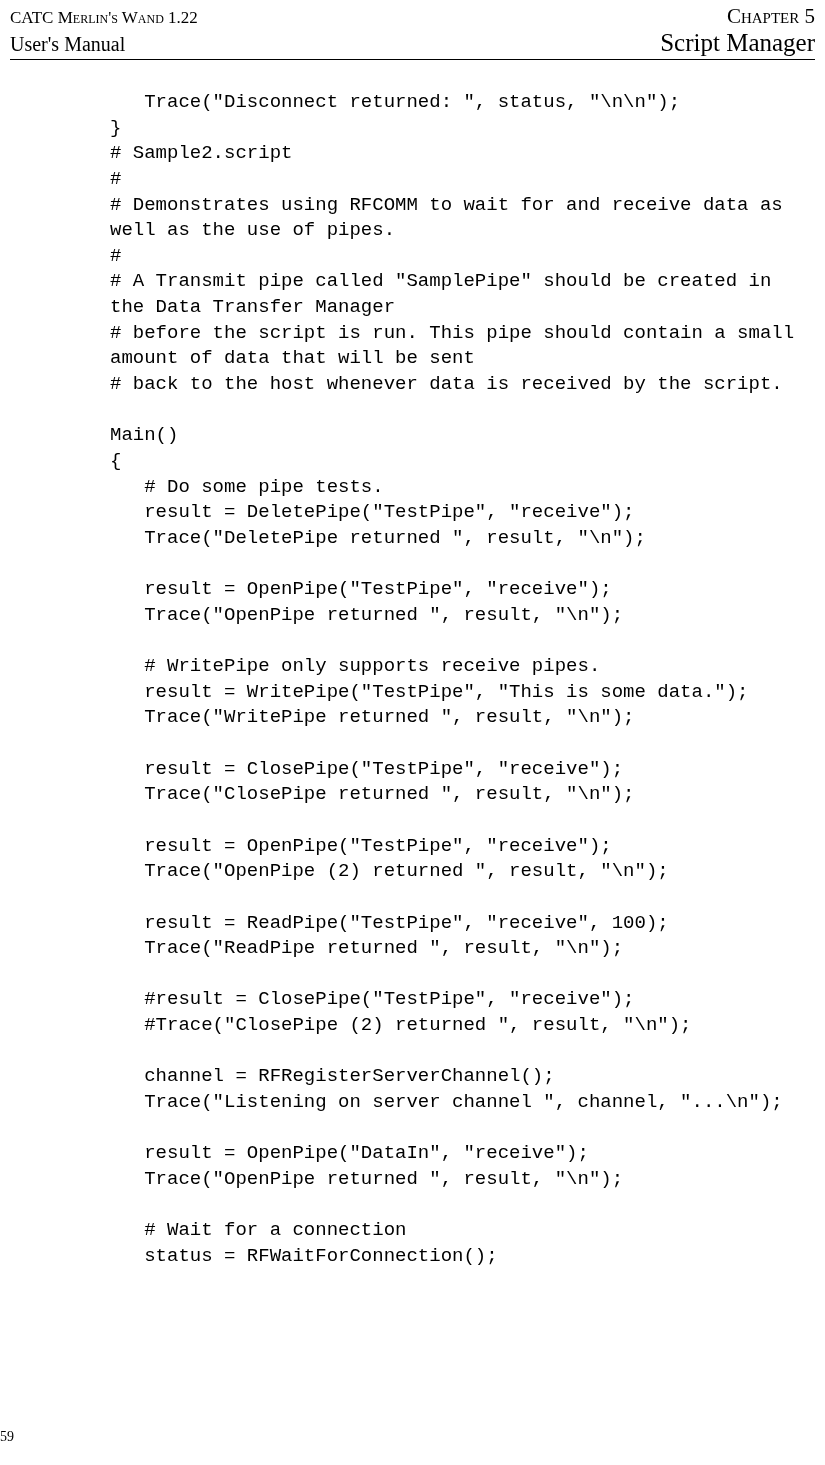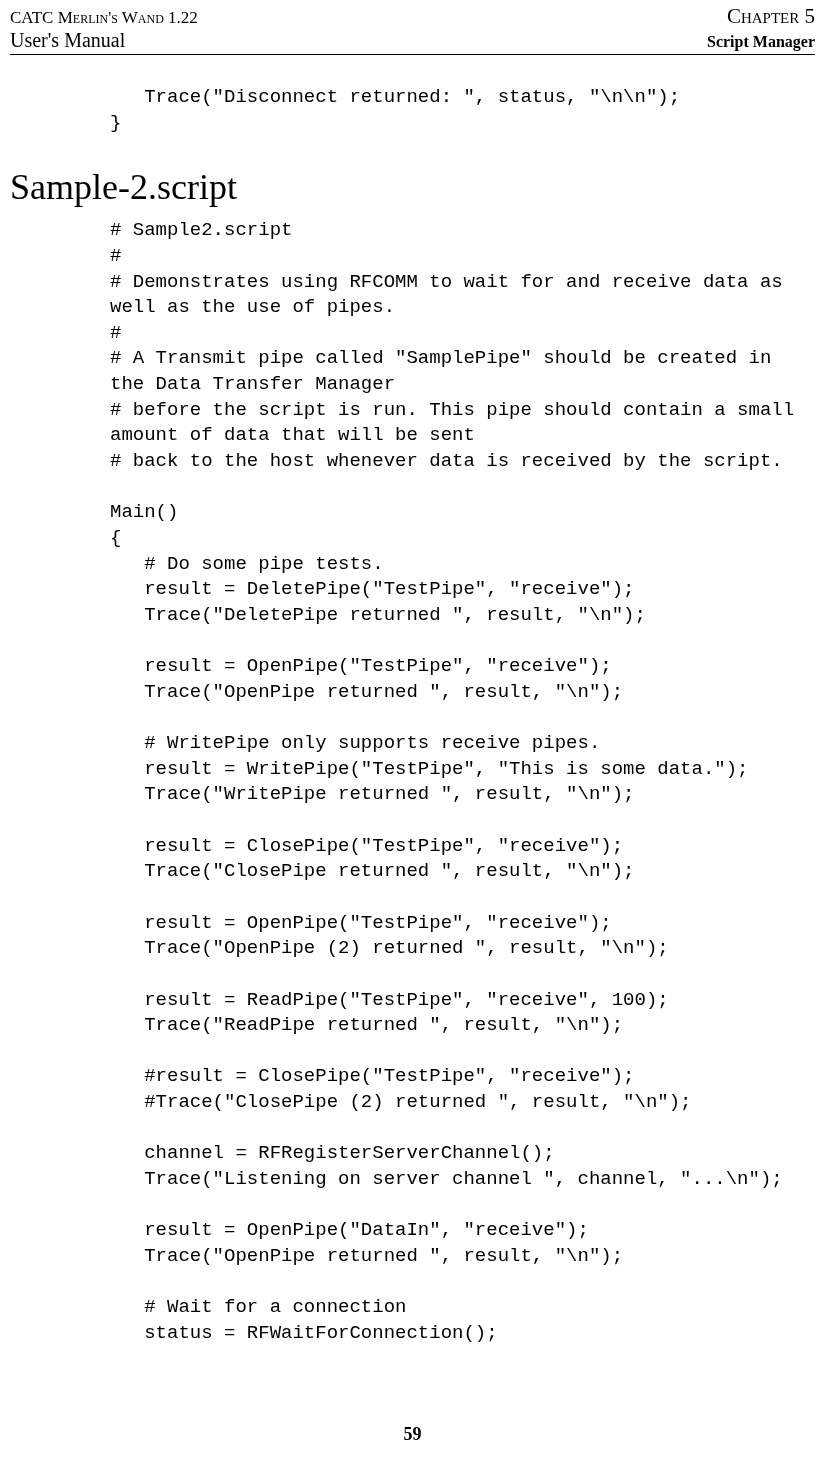--- a/index.html
+++ b/index.html
@@ -31,22 +31,22 @@
   }
   .header-line1 .right {
     font-variant: small-caps;
     font-size: 21px;
   }
   .header-line2 .left {
     font-weight: normal;
     font-size: 20px;
   }
   .header-line2 .right {
-    font-weight: bold;
-    font-size: 16px;
+    font-weight: normal;
+    font-size: 25px;
   }
   .header-rule {
     margin: 2px 10px 0 10px;
     border: none;
     border-top: 1px solid #000;
   }
   .content {
     padding: 30px 0 0 0;
   }
   .code {
@@ -59,23 +59,23 @@
   .heading {
     font-family: "Times New Roman", Times, serif;
     font-size: 36px;
     margin: 30px 0 10px 10px;
   }
   .page-number {
     position: absolute;
     bottom: 20px;
     left: 0;
     right: 0;
-    text-align: center;
-    font-weight: bold;
-    font-size: 18px;
+    text-align: left;
+    font-weight: normal;
+    font-size: 14px;
   }
 </style>
 </head>
 <body>
 
 <div class="page">
 
   <div class="header">
     <div class="header-line1">
       <span class="left">CATC Merlin's Wand 1.22</span>
@@ -84,21 +84,20 @@
     <div class="header-line2">
       <span class="left">User's Manual</span>
       <span class="right">Script Manager</span>
     </div>
   </div>
   <hr class="header-rule">
 
   <div class="content">
     <div class="code">   Trace("Disconnect returned: ", status, "\n\n");
 }</div>
-    <div class="heading">Sample-2.script</div>
     <div class="code"># Sample2.script
 #
 # Demonstrates using RFCOMM to wait for and receive data as
 well as the use of pipes.
 #
 # A Transmit pipe called "SamplePipe" should be created in
 the Data Transfer Manager
 # before the script is run. This pipe should contain a small
 amount of data that will be sent
 # back to the host whenever data is received by the script.

